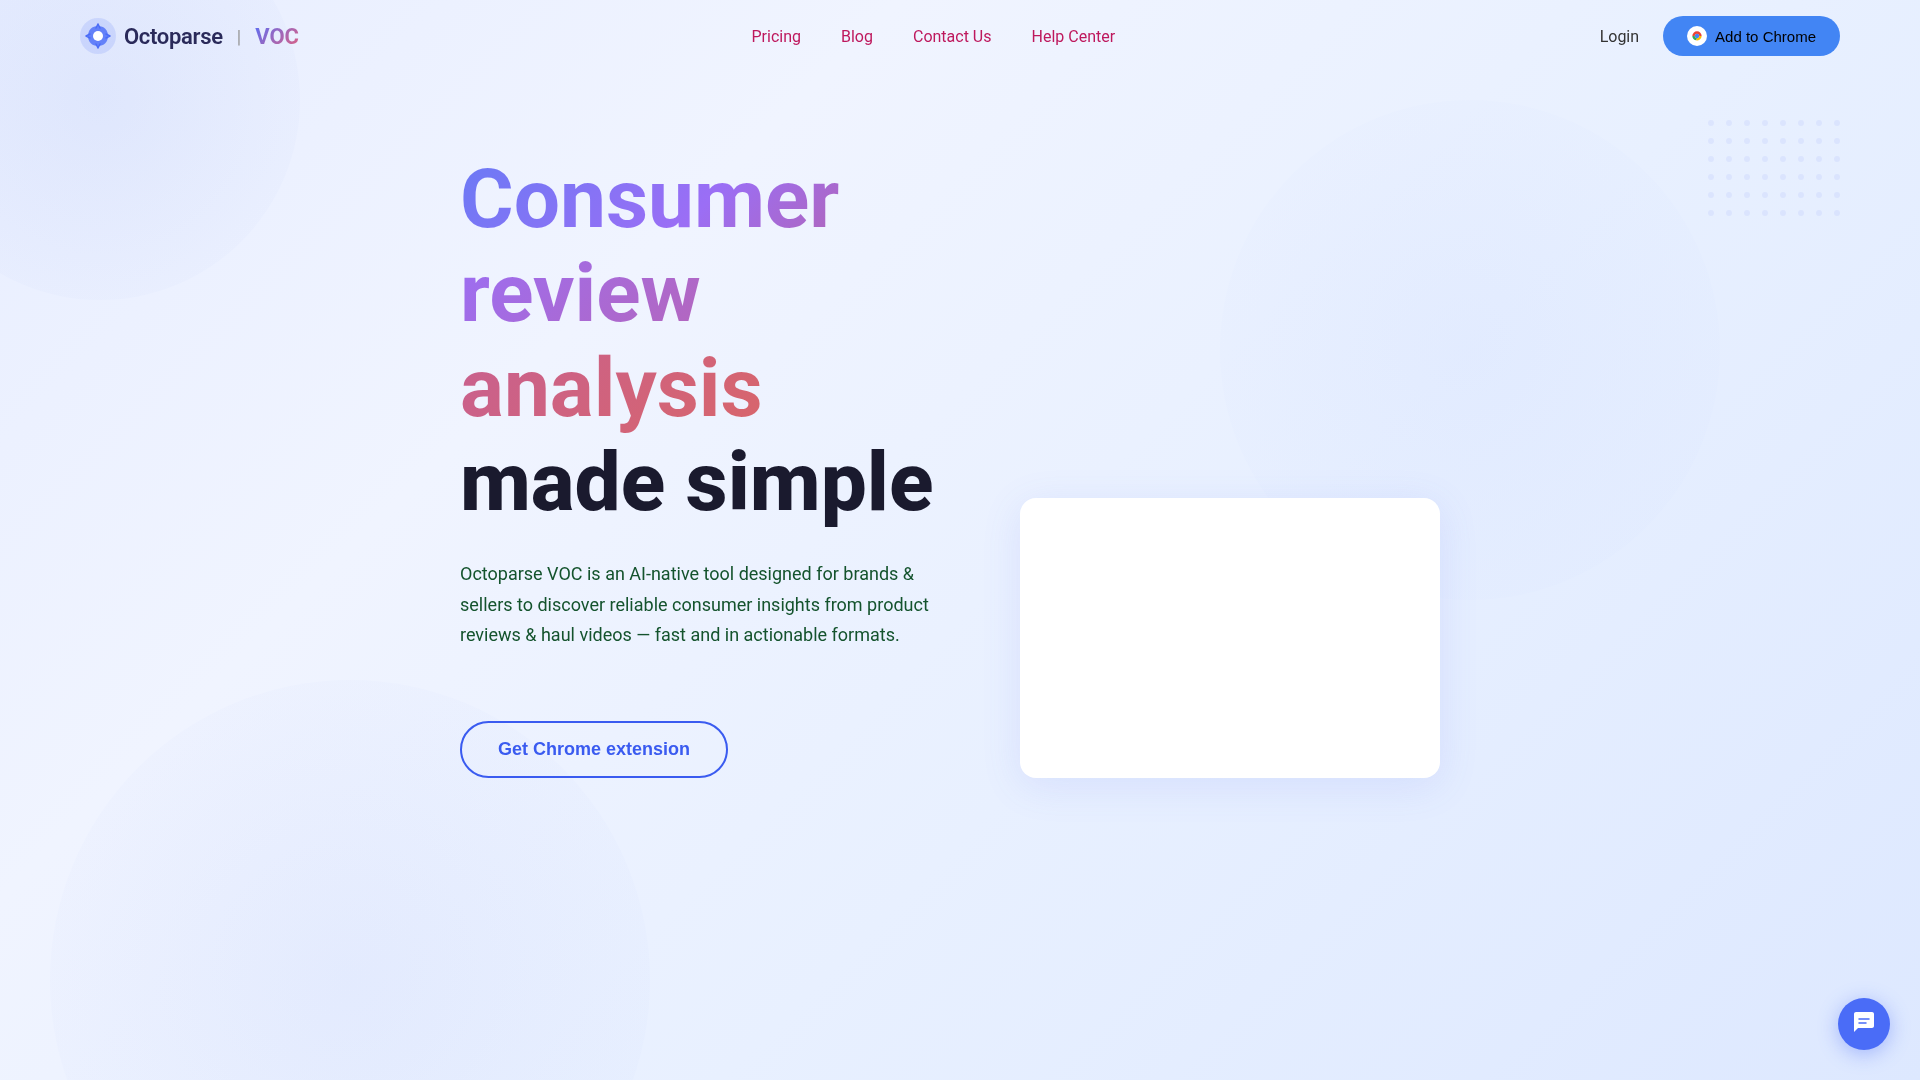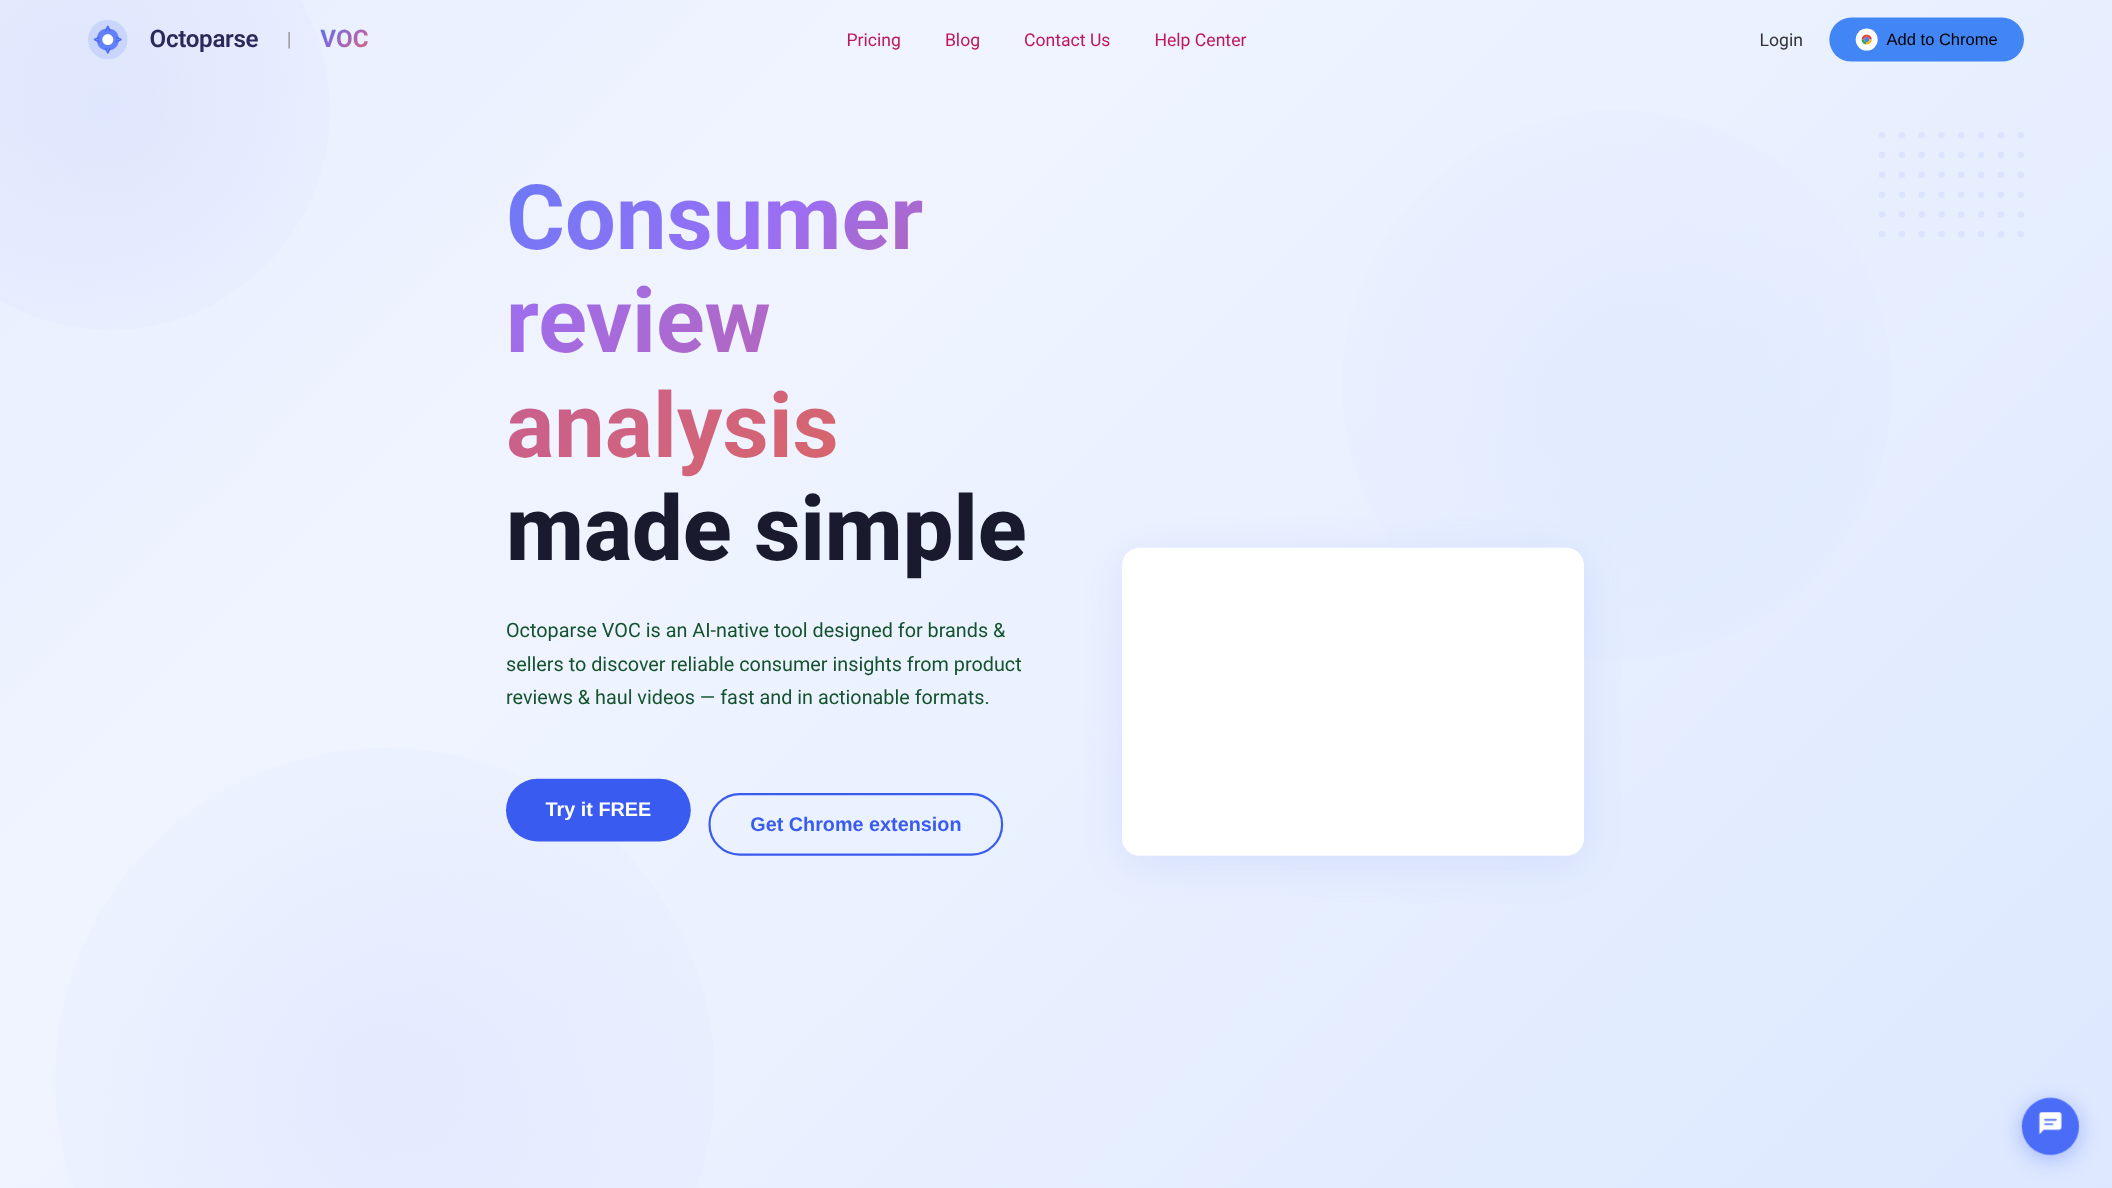--- a/index.html
+++ b/index.html
@@ -54,21 +54,21 @@
       align-items: center;
       justify-content: space-between;
       padding: 16px 80px;
       position: relative;
       z-index: 10;
     }
 
     .logo-area {
       display: flex;
       align-items: center;
-      gap: 20px;
+      gap: 8px;
     }
 
     .logo-icon {
       width: 36px;
       height: 36px;
     }
 
     .logo-text {
       font-size: 22px;
       font-weight: 600;
@@ -418,21 +418,20 @@
     <h1 class="hero-title">
       <span class="title-line-consumer">Consumer</span>
       <span class="title-line-review">review</span>
       <span class="title-line-analysis">analysis</span>
       <span class="title-line-simple">made simple</span>
     </h1>
 
     <p class="hero-description">Octoparse VOC is an AI-native tool designed for brands &amp; sellers to discover reliable consumer insights from product reviews &amp; haul videos — fast and in actionable formats.</p>
 
     <div class="hero-buttons">
-      <button class="try-free-btn">Try it FREE</button>
       <button class="chrome-ext-btn">Get Chrome extension</button>
     </div>
   </div>
 
   <div class="hero-right">
     <div class="preview-card">
       
     </div>
   </div>
 </section>

